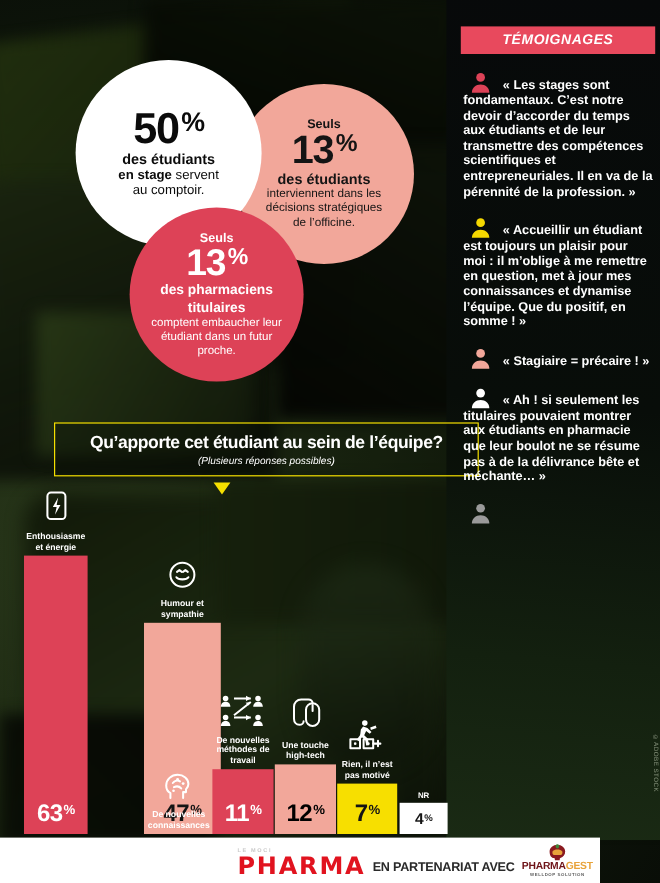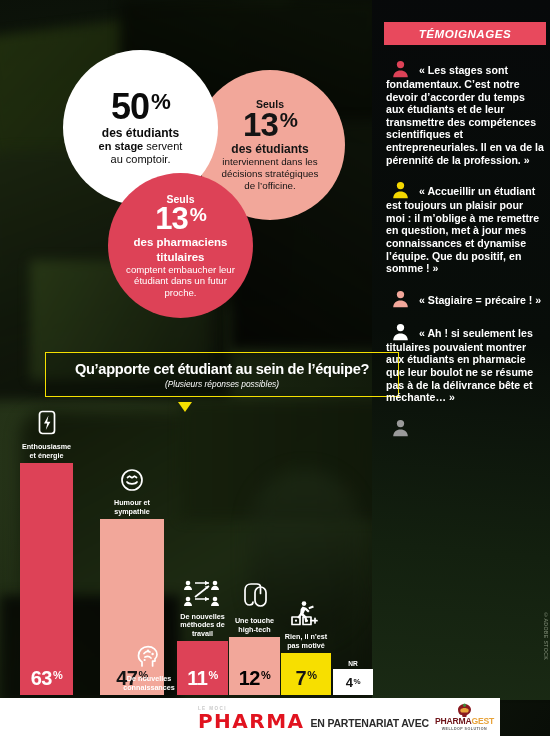--- a/index.html
+++ b/index.html
@@ -166,21 +166,21 @@
           <div class="bar-icon"><svg width="20" height="27" viewBox="0 0 20 27">
               <rect x="2.5" y="2.5" width="15" height="22" rx="3" stroke="#fff" fill="none" stroke-width="1.7" stroke-linecap="round" stroke-linejoin="round"></rect>
               <path d="M11.5 6.5 L7 14.5 h3.2 L8.8 21 l4.6-8.2 H10.2 z" fill="#fff" stroke="none"></path>
             </svg></div>
           <div class="bar-cap">Enthousiasme
 et énergie</div>
           <div class="bar" style="height: 232px; background: rgb(221, 66, 87); align-items: flex-end;">
             <div class="bar-val" style="color: rgb(255, 255, 255);"><span>63</span><span class="pc">%</span></div>
           </div>
         </div>
-        <div class="bar-col" style="left: 60px; width: 64px; padding-left: 40px;">
+        <div class="bar-col" style="left: 80px; width: 64px; padding-left: 40px;">
           <div class="bar-icon"><svg width="24" height="24" viewBox="0 0 24 24">
               <circle cx="12" cy="12" r="10" stroke="#fff" fill="none" stroke-width="1.7" stroke-linecap="round" stroke-linejoin="round"></circle>
               <path d="M7.5 9.5 l2-1.4 2 1.4" stroke="#fff" fill="none" stroke-width="1.7" stroke-linecap="round" stroke-linejoin="round"></path>
               <path d="M12.5 9.5 l2-1.4 2 1.4" stroke="#fff" fill="none" stroke-width="1.7" stroke-linecap="round" stroke-linejoin="round"></path>
               <path d="M7 14c1.6 2.4 8.4 2.4 10 0" stroke="#fff" fill="none" stroke-width="1.7" stroke-linecap="round" stroke-linejoin="round"></path>
             </svg></div>
           <div class="bar-cap">Humour et
 sympathie</div>
           <div class="bar" style="height: 176px; background: rgb(242, 167, 154);">
             <div class="bar-val" style="color: rgb(20, 20, 20);"><span>47</span><span class="pc">%</span></div>

